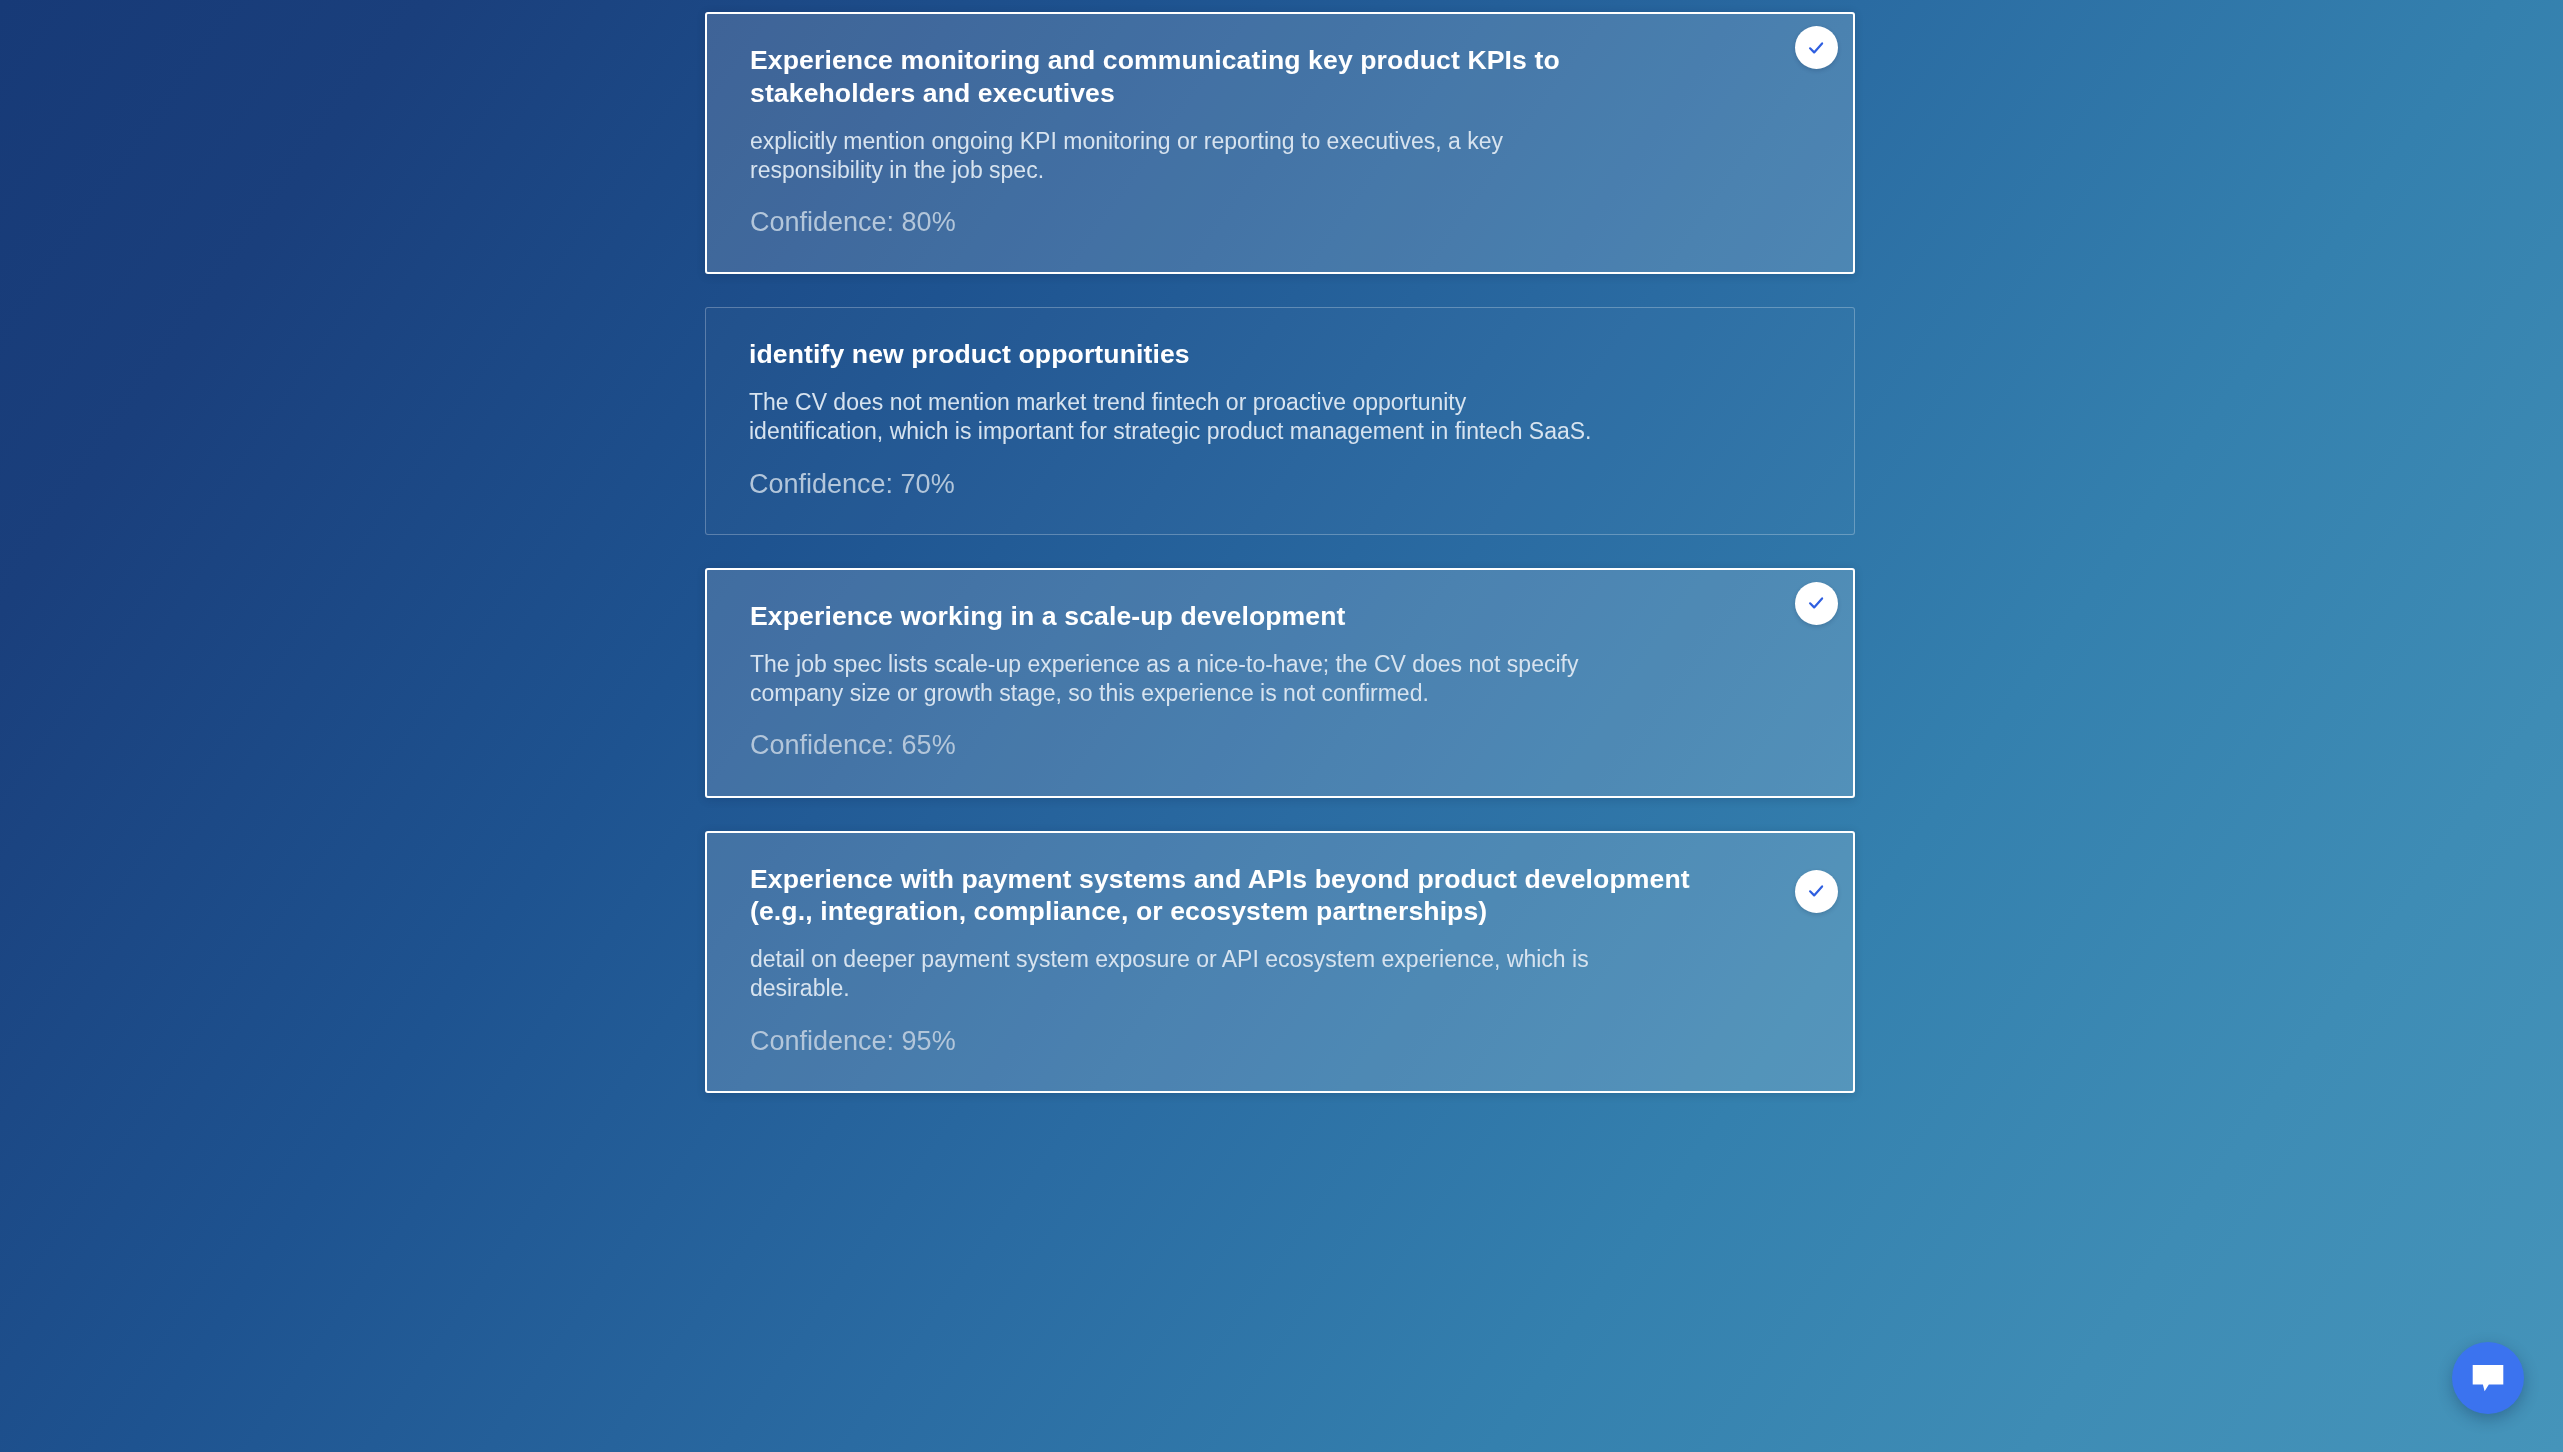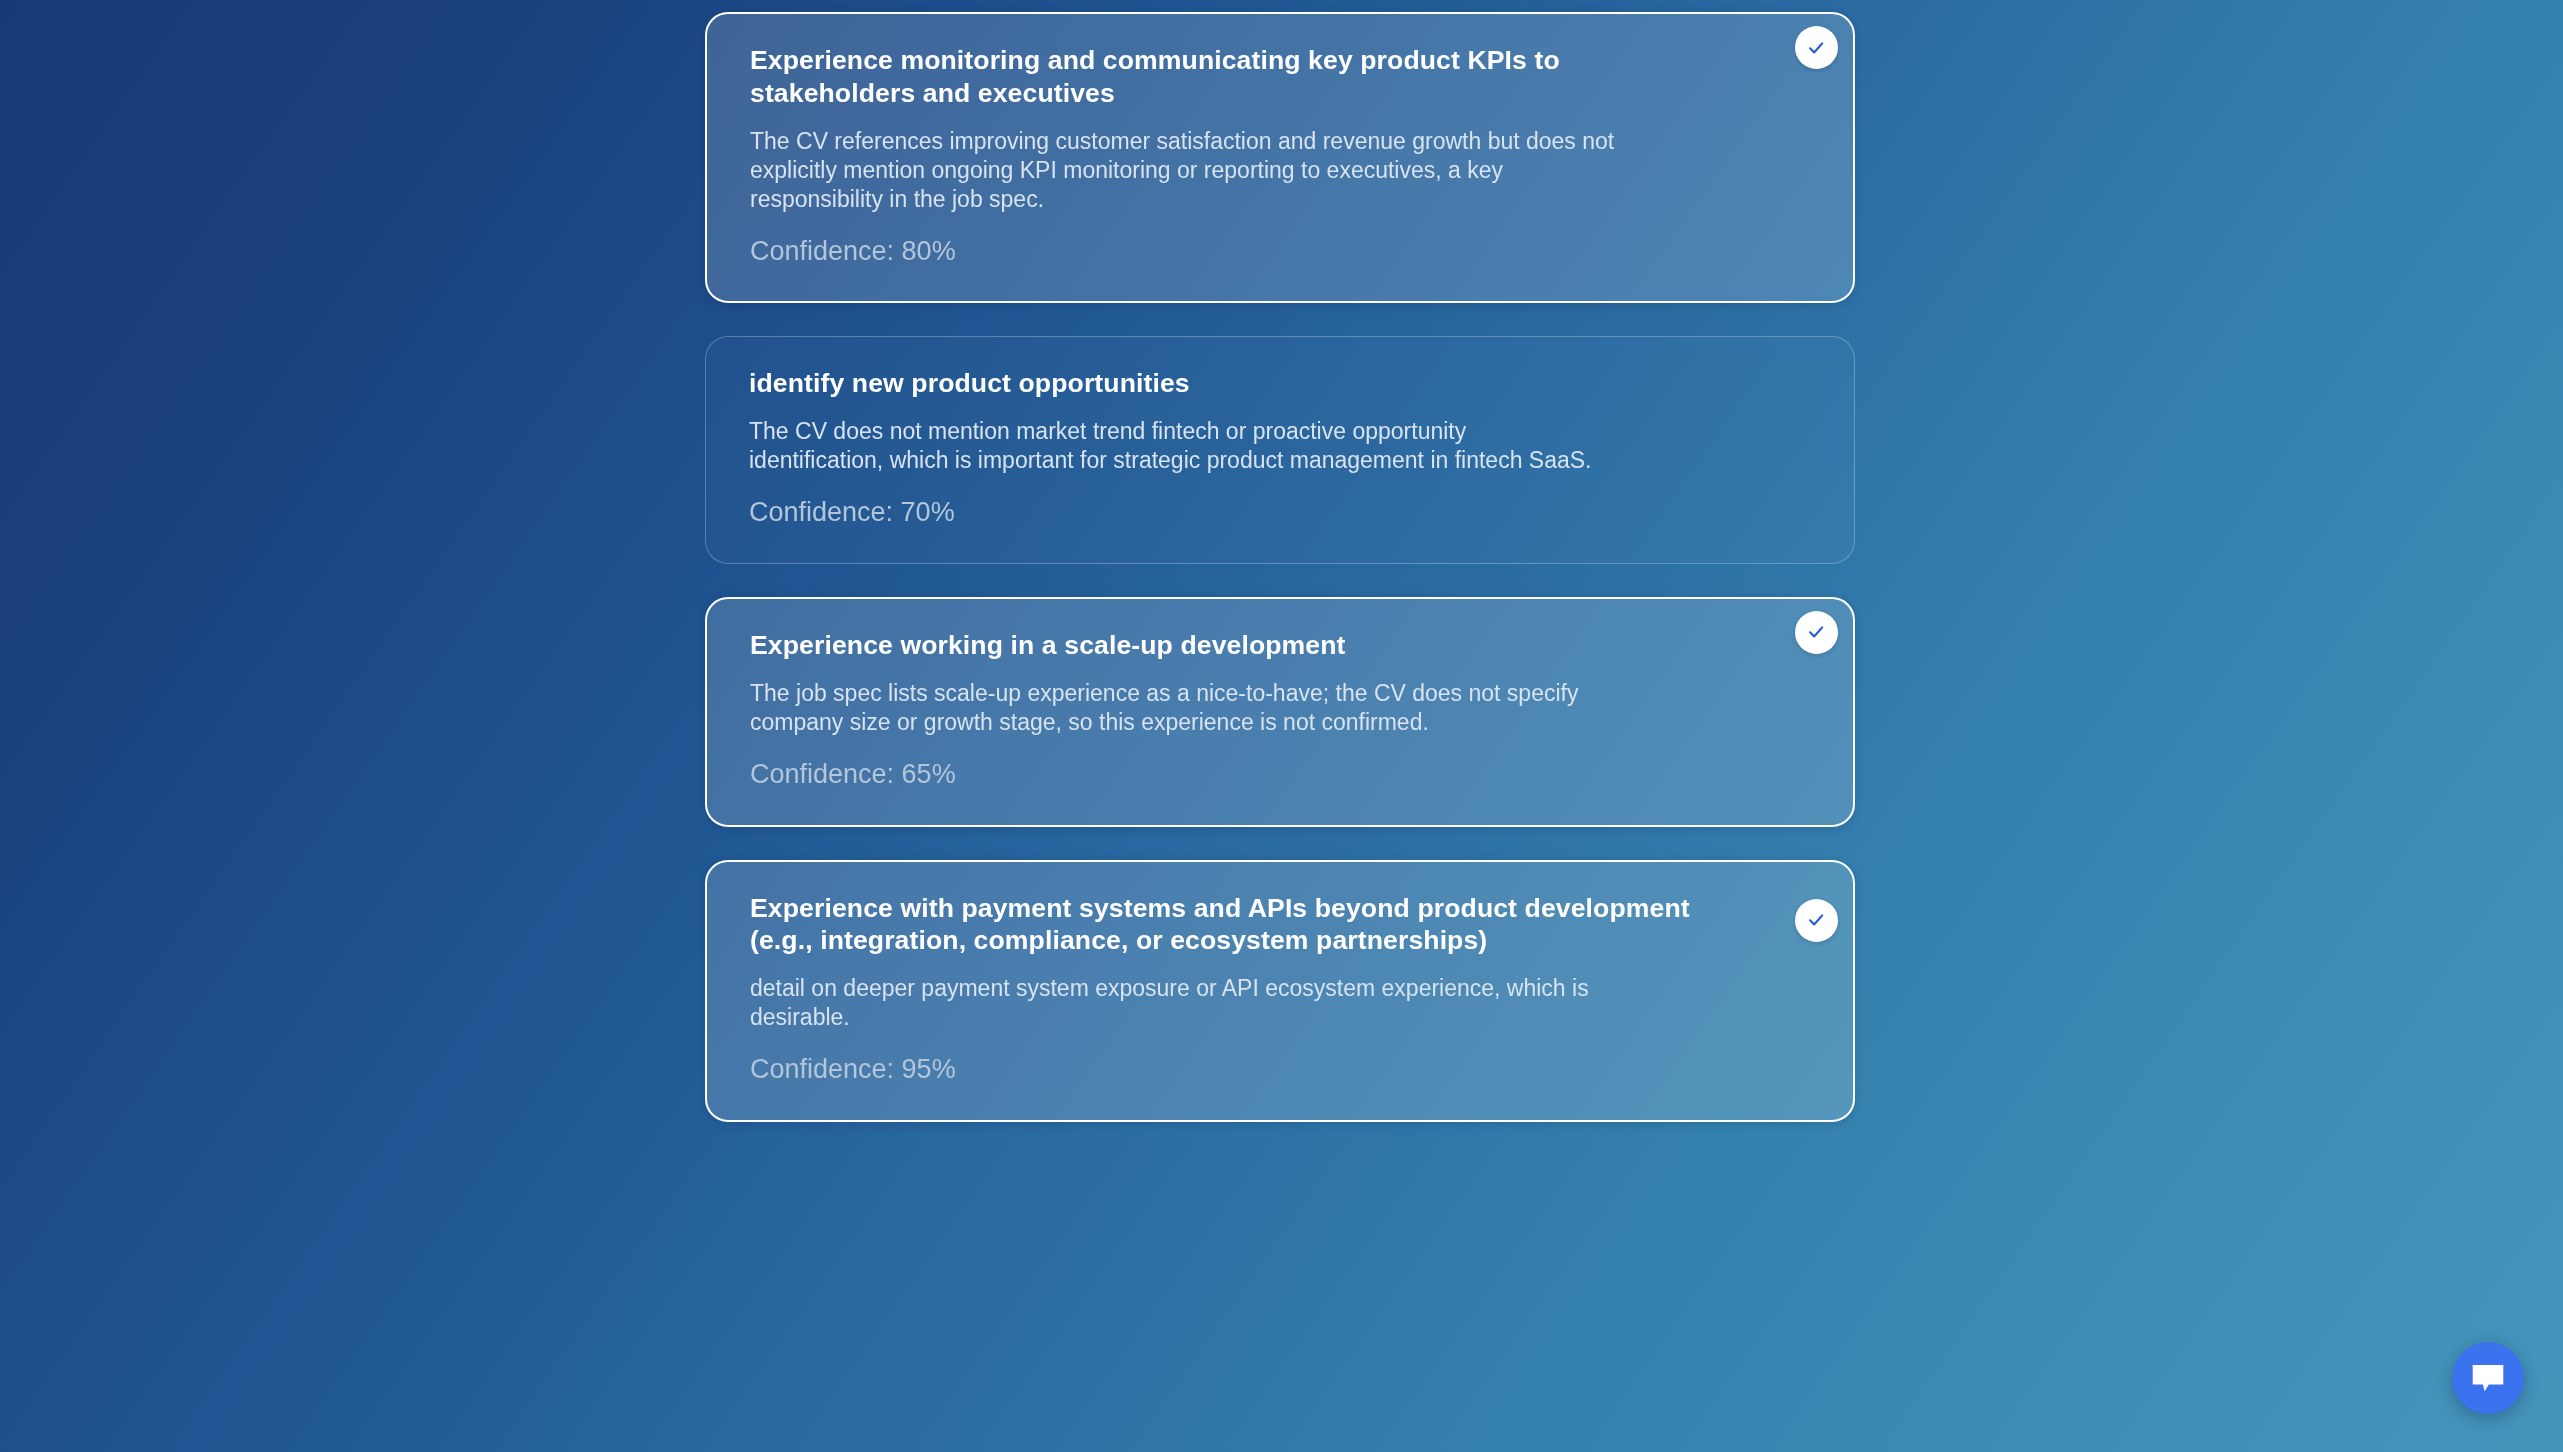--- a/index.html
+++ b/index.html
@@ -28,21 +28,21 @@
   #cards-column {
     position: absolute;
     left: 705px;
     top: 12px;
     width: 1150px;
   }
 
   .gap-card {
     position: relative;
     width: 1150px;
-    border-radius: 23px;
+    border-radius: 3px;
     padding: 33px 38px 34px 43px;
     margin-bottom: 33px;
   }
 
   
   .gap-card.is-selected {
     background: rgba(255, 255, 255, 0.155);
     border: 2.6px solid #ffffff;
     box-shadow: 0 1.7px 8.6px rgba(8, 26, 56, 0.16);
   }
@@ -126,21 +126,20 @@
           <svg width="22" height="22" viewBox="0 0 26 26" aria-hidden="true">
             <path d="M6 13.4 L10.8 18.2 L20.2 7.6" fill="none" stroke="#2f5fe0" stroke-width="2.6" stroke-linecap="round" stroke-linejoin="round"></path>
           </svg>
         </span>
       </div>
       <div class="card-title">
         <span class="tline">Experience monitoring and communicating key product KPIs to</span>
         <span class="tline">stakeholders and executives</span>
       </div>
       <div class="card-body">
-        <span class="bline">The CV references improving customer satisfaction and revenue growth but does not</span>
         <span class="bline">explicitly mention ongoing KPI monitoring or reporting to executives, a key</span>
         <span class="bline">responsibility in the job spec.</span>
       </div>
       <div class="card-confidence">Confidence: 80%</div>
     </div>
     <div class="gap-card is-unselected">
       <div class="card-title">
         <span class="tline">identify new product opportunities</span>
       </div>
       <div class="card-body">

